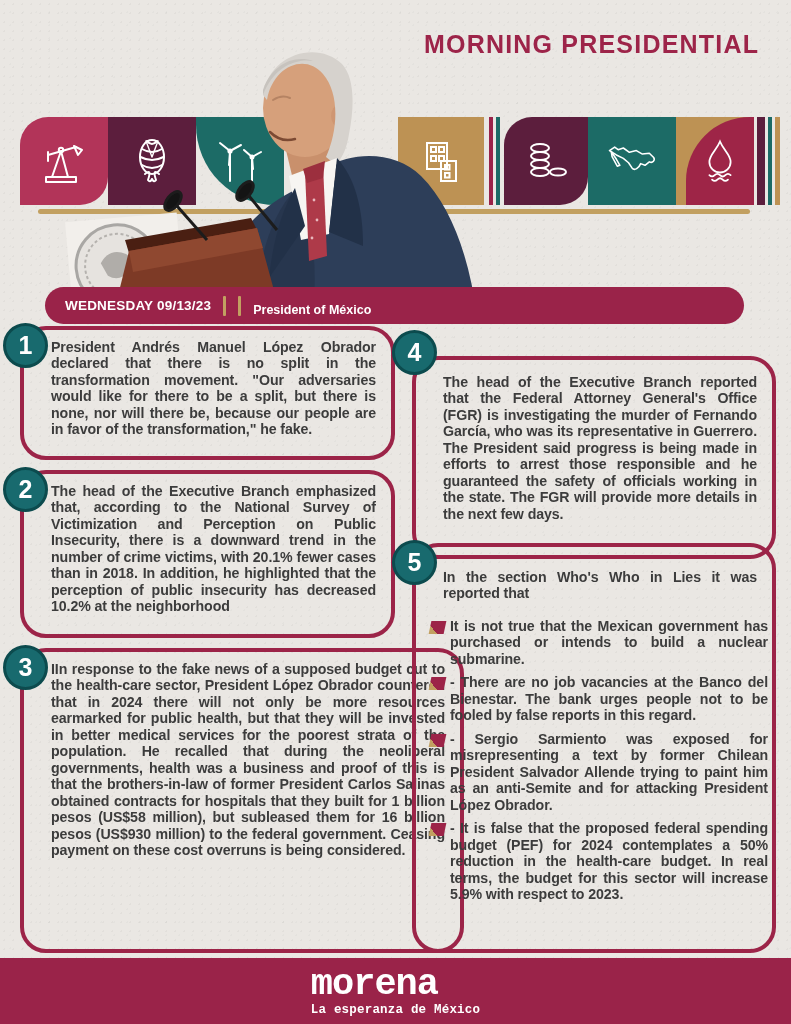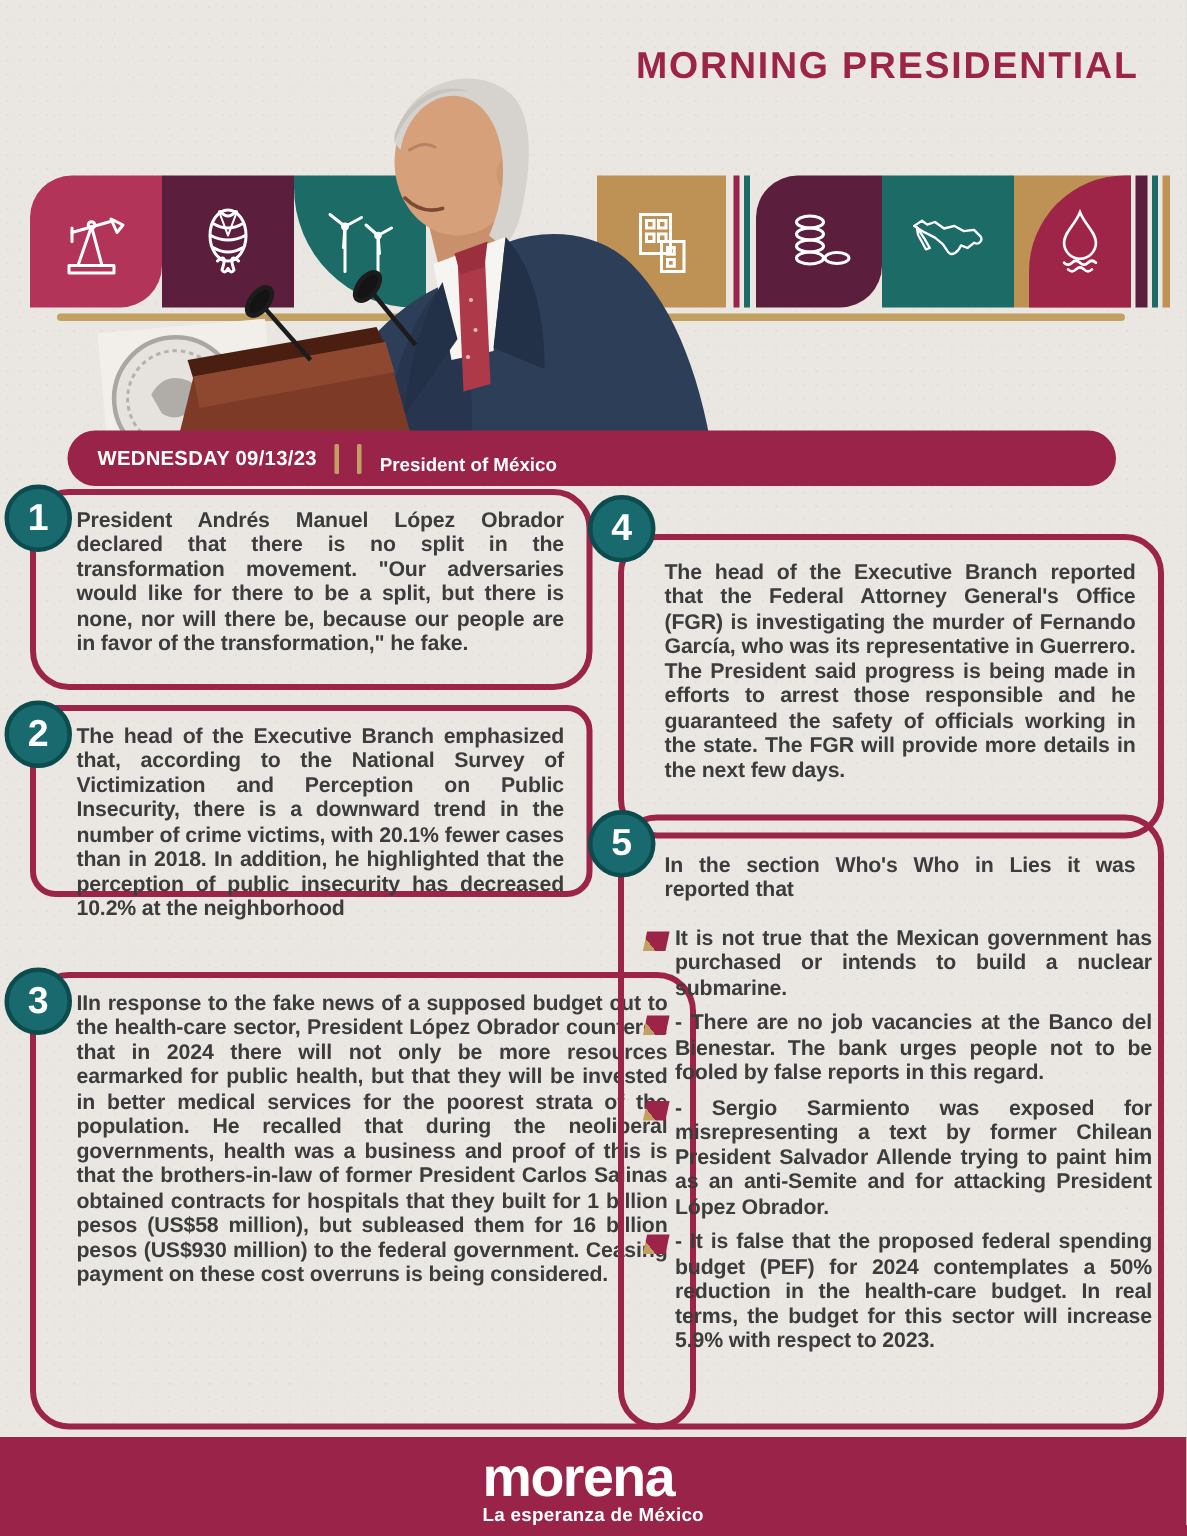--- a/index.html
+++ b/index.html
@@ -57,21 +57,21 @@
   .bullets li{display:flex;gap:5px;margin-bottom:7px;}
   .bullets .bicon{
     flex-shrink:0;width:15px;height:13px;margin-top:3px;
     background:linear-gradient(45deg,#c2a061 30%,#9c2448 30%);
     transform:skewX(-12deg);
   }
   .bullets .btxt{font-size:14.2px;line-height:1.16;font-weight:600;color:#3c3c3c;text-align:justify;letter-spacing:-0.1px;}
   
   .footer{
     position:absolute;left:0;top:958px;width:791px;height:66px;background:#9a2349;
-    display:flex;align-items:center;justify-content:center;z-index:4;
+    display:flex;align-items:center;justify-content:center;z-index:4;font-family:Liberation Mono, monospace;
   }
   .logoblock{color:#fff;line-height:1;}
   .wordmark{font-size:37px;font-weight:800;letter-spacing:-1px;}
   .tagline{font-size:12.5px;font-weight:700;margin-top:1px;letter-spacing:.2px;}
 </style>
 </head>
 <body>
 
 <div class="canvas">
 
@@ -200,21 +200,21 @@
     <span class="date">WEDNESDAY 09/13/23</span>
     <span class="sep"></span>
     <span class="sep"></span>
     <span class="role">President of México</span>
   </div>
 
   <div class="nbox" style="left:20px;top:326px;width:375px;height:134px;">
     <div class="txt">President Andrés Manuel López Obrador declared that there is no split in the transformation movement. "Our adversaries would like for there to be a split, but there is none, nor will there be, because our people are in favor of the transformation," he fake.</div>
   </div>
 
-  <div class="nbox" style="left:20px;top:470px;width:375px;height:128px;border-radius:17px;">
+  <div class="nbox" style="left:20px;top:470px;width:375px;height:168px;">
     <div class="txt">The head of the Executive Branch emphasized that, according to the National Survey of Victimization and Perception on Public Insecurity, there is a downward trend in the number of crime victims, with 20.1% fewer cases than in 2018. In addition, he highlighted that the perception of public insecurity has decreased 10.2% at the neighborhood</div>
   </div>
 
   <div class="nbox" style="left:20px;top:648px;width:444px;height:305px;">
     <div class="txt">IIn response to the fake news of a supposed budget cut to the health-care sector, President López Obrador countered that in 2024 there will not only be more resources earmarked for public health, but that they will be invested in better medical services for the poorest strata of the population. He recalled that during the neoliberal governments, health was a business and proof of this is that the brothers-in-law of former President Carlos Salinas obtained contracts for hospitals that they built for 1 billion pesos (US$58 million), but subleased them for 16 billion pesos (US$930 million) to the federal government. Ceasing payment on these cost overruns is being considered.</div>
   </div>
 
   <div class="nbox" style="left:412px;top:333px;width:364px;height:203px;margin-top:23px;">
     <div class="txt" style="padding-top:14px;">The head of the Executive Branch reported that the Federal Attorney General's Office (FGR) is investigating the murder of Fernando García, who was its representative in Guerrero. The President said progress is being made in efforts to arrest those responsible and he guaranteed the safety of officials working in the state. The FGR will provide more details in the next few days.</div>
   </div>

